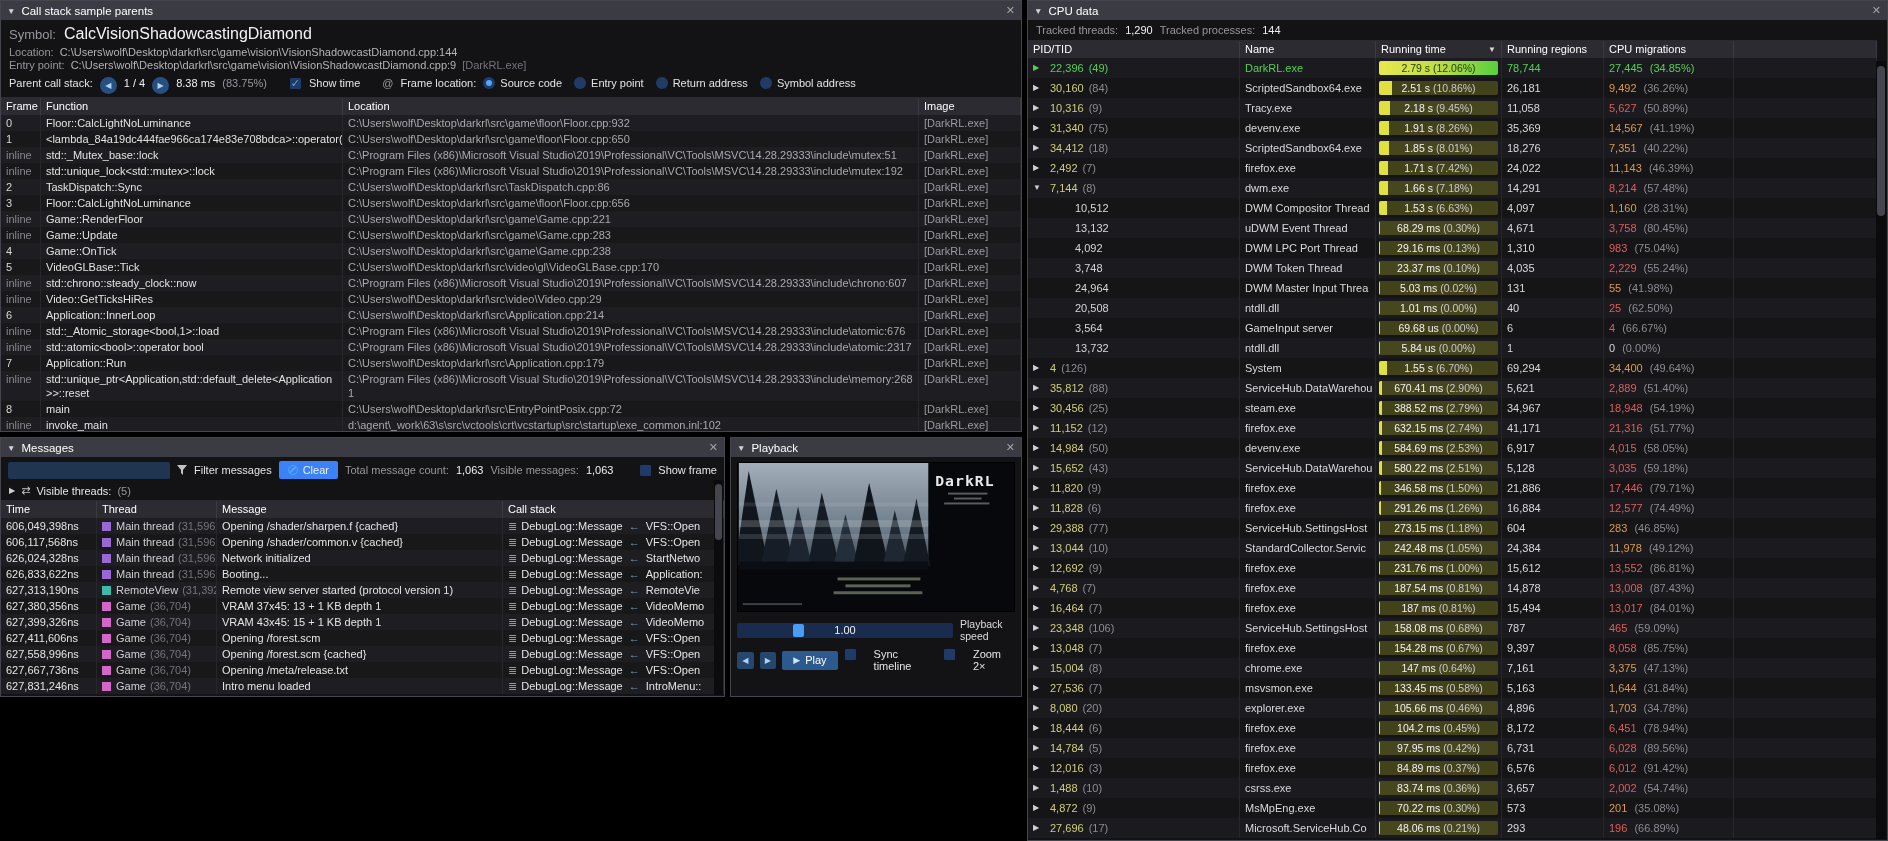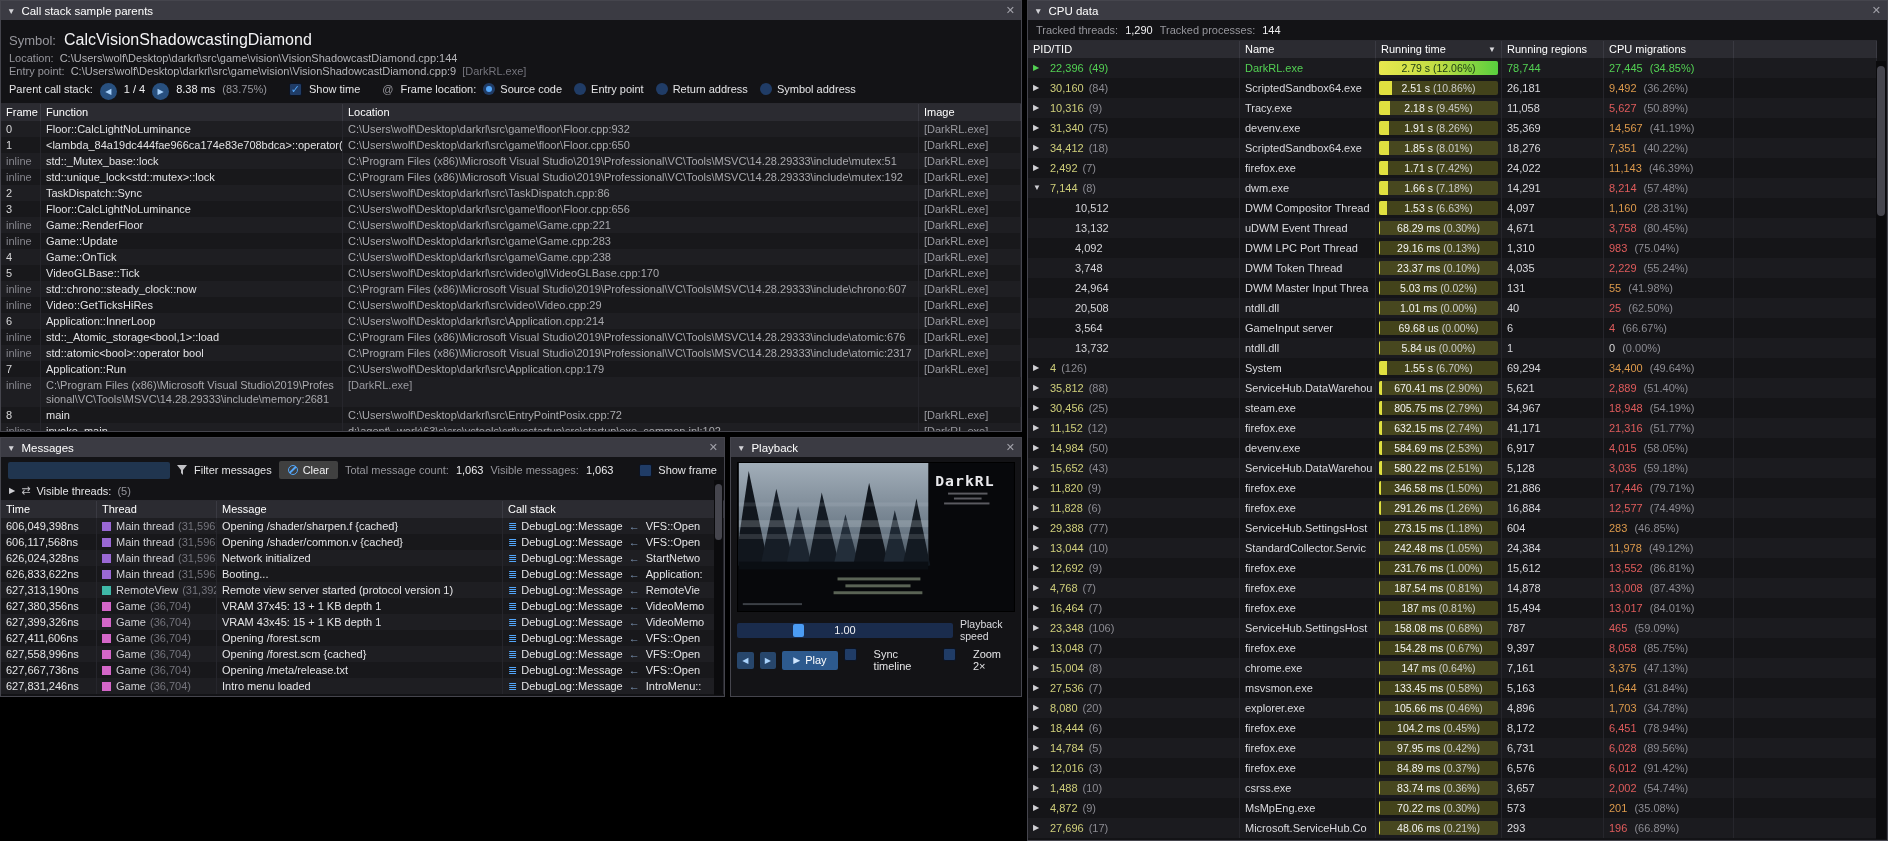--- a/index.html
+++ b/index.html
@@ -5,21 +5,21 @@
 *{margin:0;padding:0;box-sizing:border-box}
 html,body{width:1888px;height:841px;background:#000;overflow:hidden}
 body{font-family:"Liberation Sans","DejaVu Sans",sans-serif;font-size:11px;color:#e4e4e6;position:relative}
 .panel{position:absolute;background:#131316;border:1px solid #45454d;display:flex;flex-direction:column;overflow:hidden}
 .titlebar{height:19px;background:#3b3b43;display:flex;align-items:center;gap:6px;padding:0 6px;flex:none}
 .collapse{font-size:8.5px;color:#d2d2d6;cursor:pointer}
 .wtitle{color:#fff;font-size:11.5px}
 .close{margin-left:auto;color:#a2a2aa;font-size:11px;cursor:pointer}
 .dim{color:#96969c}.dim2{color:#74747c}.white{color:#f0f0f2}
 
-.cs-head{padding:11px 8px 3px 8px;flex:none}
+.cs-head{padding:5px 8px 3px 8px;flex:none}
 .sym-row{display:flex;align-items:baseline;gap:8px;margin-bottom:3px}
 .sym-label{font-size:13px}
 .sym-name{font-size:16px;color:#f4f4f6}
 .loc-row{margin:1px 0;color:#a9a9ad;display:flex;gap:6px;white-space:nowrap}
 .path{color:#b4b4b8}
 .ctrl-row{display:flex;align-items:flex-start;gap:7px;margin-top:6px;white-space:nowrap}
 .navbtn{width:17px;height:17px;border-radius:50%;background:#28507f;color:#a9d2fb;border:none;font-size:8px;display:inline-flex;align-items:center;justify-content:center;cursor:pointer;flex:none}
 .checkbox{width:13px;height:13px;background:#203c66;border:1px solid #0c1322;border-radius:2px;display:inline-flex;align-items:center;justify-content:center;flex:none}
 .checkbox.checked::after{content:"\2713";color:#53a6f9;font-size:11px;font-weight:bold;line-height:1}
 .radio{width:12px;height:12px;border-radius:50%;background:#203c66;display:inline-flex;align-items:center;justify-content:center;flex:none}
@@ -36,21 +36,21 @@
 .cs-body .trow:nth-child(odd){background:#1e1e22}
 .c-fn{color:#e2e2e4}
 .c-loc{color:#a9a9ad}
 .c-img{color:#9a9aa0}
 .c-frame{color:#d8d8da}
 .c-frame.inline{color:#85858c}
 .trow.wrap .cell{height:auto;min-height:16px;white-space:normal;word-break:break-all;line-height:13.5px;padding-top:2px;padding-bottom:1px}
 
 .msg-ctrls{display:flex;align-items:center;gap:7px;padding:4px 7px;flex:none;white-space:nowrap}
 .filter-input{width:162px;height:17px;background:#20354f;border:none;border-radius:2px;color:#e4e4e6;padding:0 5px;font-size:11px}
-.btn{display:inline-flex;align-items:center;gap:5px;background:#404040;color:#f0f0f2;border:none;border-radius:2px;height:18px;padding:0 9px;font-size:11px;cursor:pointer}
+.btn{display:inline-flex;align-items:center;gap:5px;background:#3b82f6;color:#f0f0f2;border:none;border-radius:2px;height:18px;padding:0 9px;font-size:11px;cursor:pointer}
 .ban-icon{width:10px;height:10px;border:1.5px solid #53a6f9;border-radius:50%;position:relative;display:inline-block}
 .ban-icon::after{content:"";position:absolute;left:-1px;top:3px;width:9px;height:1.5px;background:#53a6f9;transform:rotate(-45deg)}
 .threads-row{display:flex;align-items:center;gap:6px;padding:1px 8px 3px 8px;flex:none}
 .caret-sm{font-size:8px;color:#d0d0d4}
 .shuffle{color:#c2c2c6}
 .msg-grid{grid-template-columns:96px 120px 286px 1fr}
 .msg-body .trow:nth-child(even){background:#18181b}
 .msg-body .trow:nth-child(odd){background:#1e1e22}
 .swatch{width:9px;height:9px;display:inline-block;margin-right:5px;flex:none}
 .m-thread{display:flex;align-items:center}
@@ -280,20 +280,21 @@
 
         <div class="trow cs-grid">
           <div class="cell c-frame">7</div>
           <div class="cell c-fn">Application::Run</div>
           <div class="cell c-loc">C:\Users\wolf\Desktop\darkrl\src\Application.cpp:179</div>
           <div class="cell c-img">[DarkRL.exe]</div>
         </div>
 
         <div class="trow cs-grid wrap">
           <div class="cell c-frame inline">inline</div>
+          <div class="cell c-fn">std::unique_ptr&lt;Application,std::default_delete&lt;Application&gt;&gt;::reset</div>
           <div class="cell c-loc">C:\Program Files (x86)\Microsoft Visual Studio\2019\Professional\VC\Tools\MSVC\14.28.29333\include\memory:2681</div>
           <div class="cell c-img">[DarkRL.exe]</div>
         </div>
 
         <div class="trow cs-grid">
           <div class="cell c-frame">8</div>
           <div class="cell c-fn">main</div>
           <div class="cell c-loc">C:\Users\wolf\Desktop\darkrl\src\EntryPointPosix.cpp:72</div>
           <div class="cell c-img">[DarkRL.exe]</div>
         </div>
@@ -986,21 +987,21 @@
           <div class="cell c-pid">
             <span class="caret">▶</span>
             <span class="pid">30,456</span>
             <span class="cnt">(25)</span>
           </div>
           <div class="cell c-name">steam.exe</div>
           <div class="cell c-rt">
             <span class="rt-pill">
               <span class="rt-fill" style="width: 2.8%;"></span>
             </span>
-            <span class="rt-text"><span>805.75 ms</span> <span class="rtp">(2.79%)</span></span>
+            <span class="rt-text"><span>388.52 ms</span> <span class="rtp">(2.79%)</span></span>
           </div>
           <div class="cell c-reg">34,967</div>
           <div class="cell">
             <span class="mig heat-high">18,948</span>
             <span class="migp">(54.19%)</span>
           </div>
           <div class="cell"></div>
         </div>
 
         <div class="trow cpu-grid">

